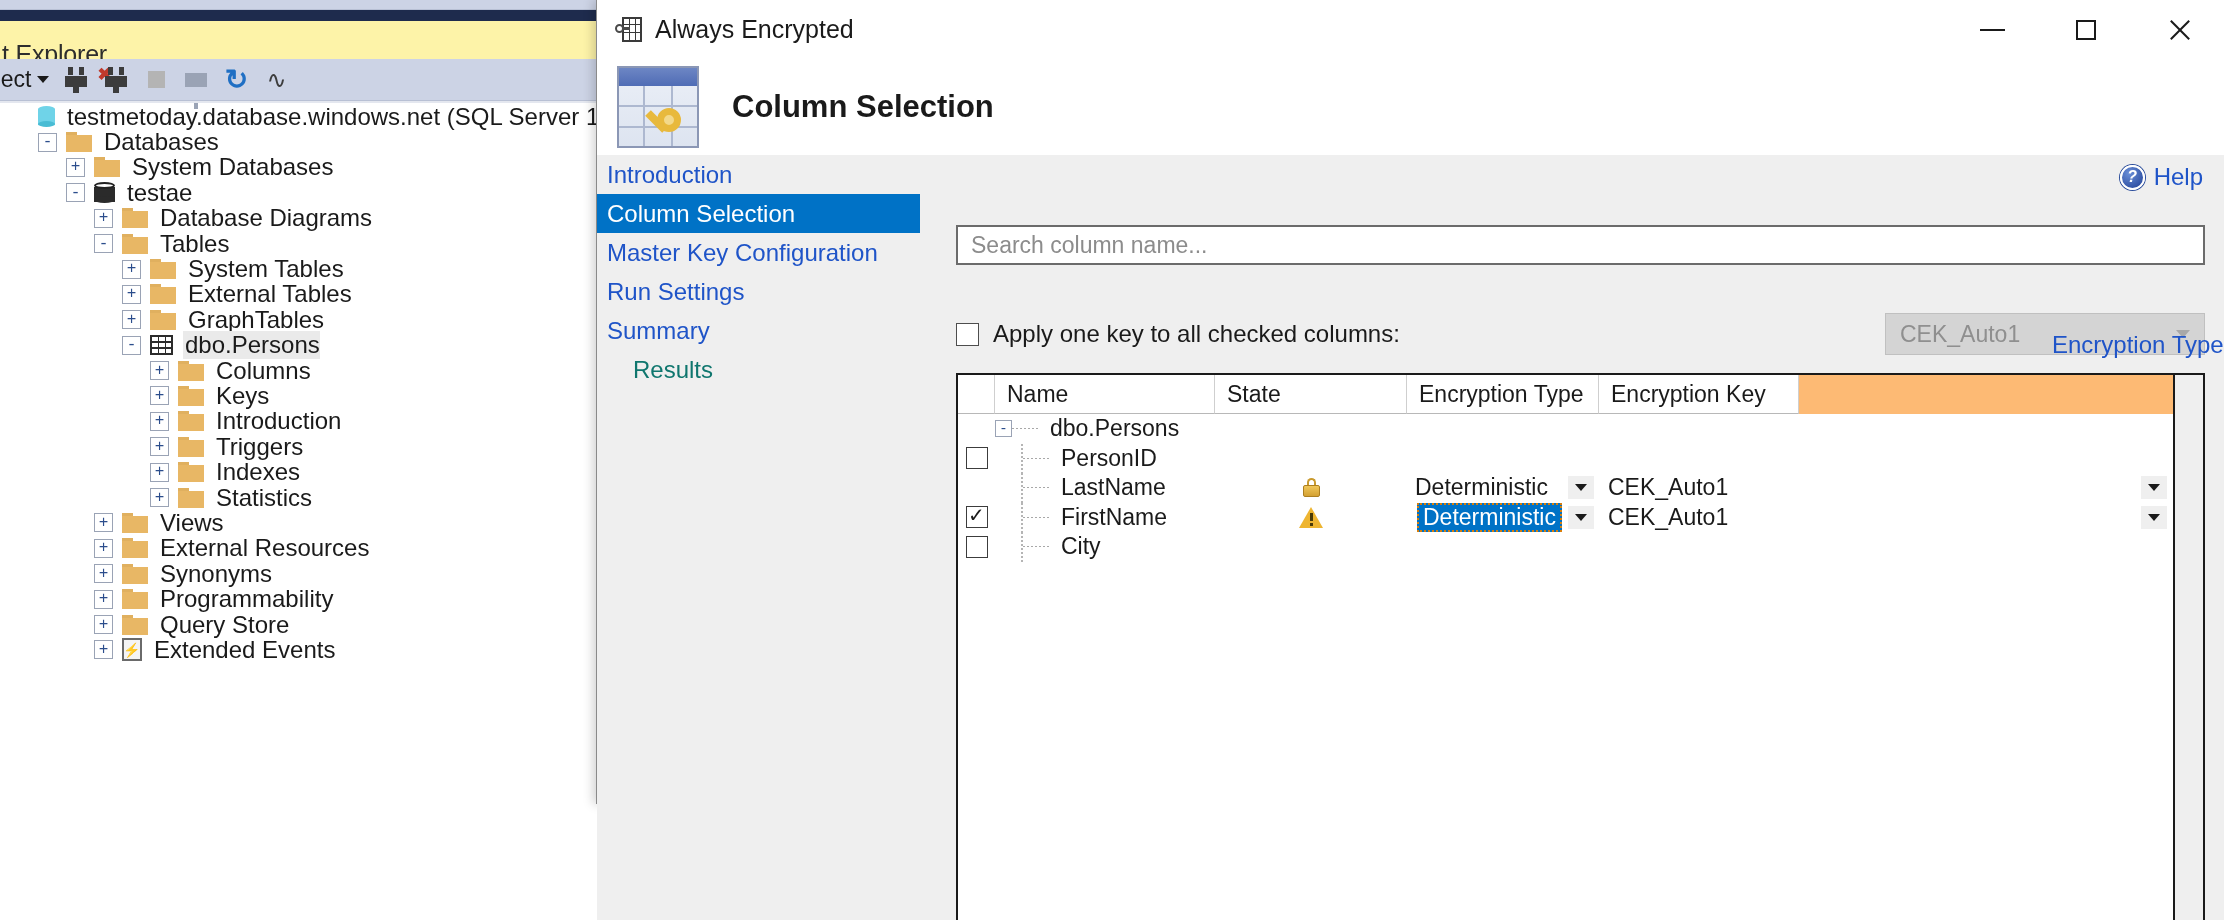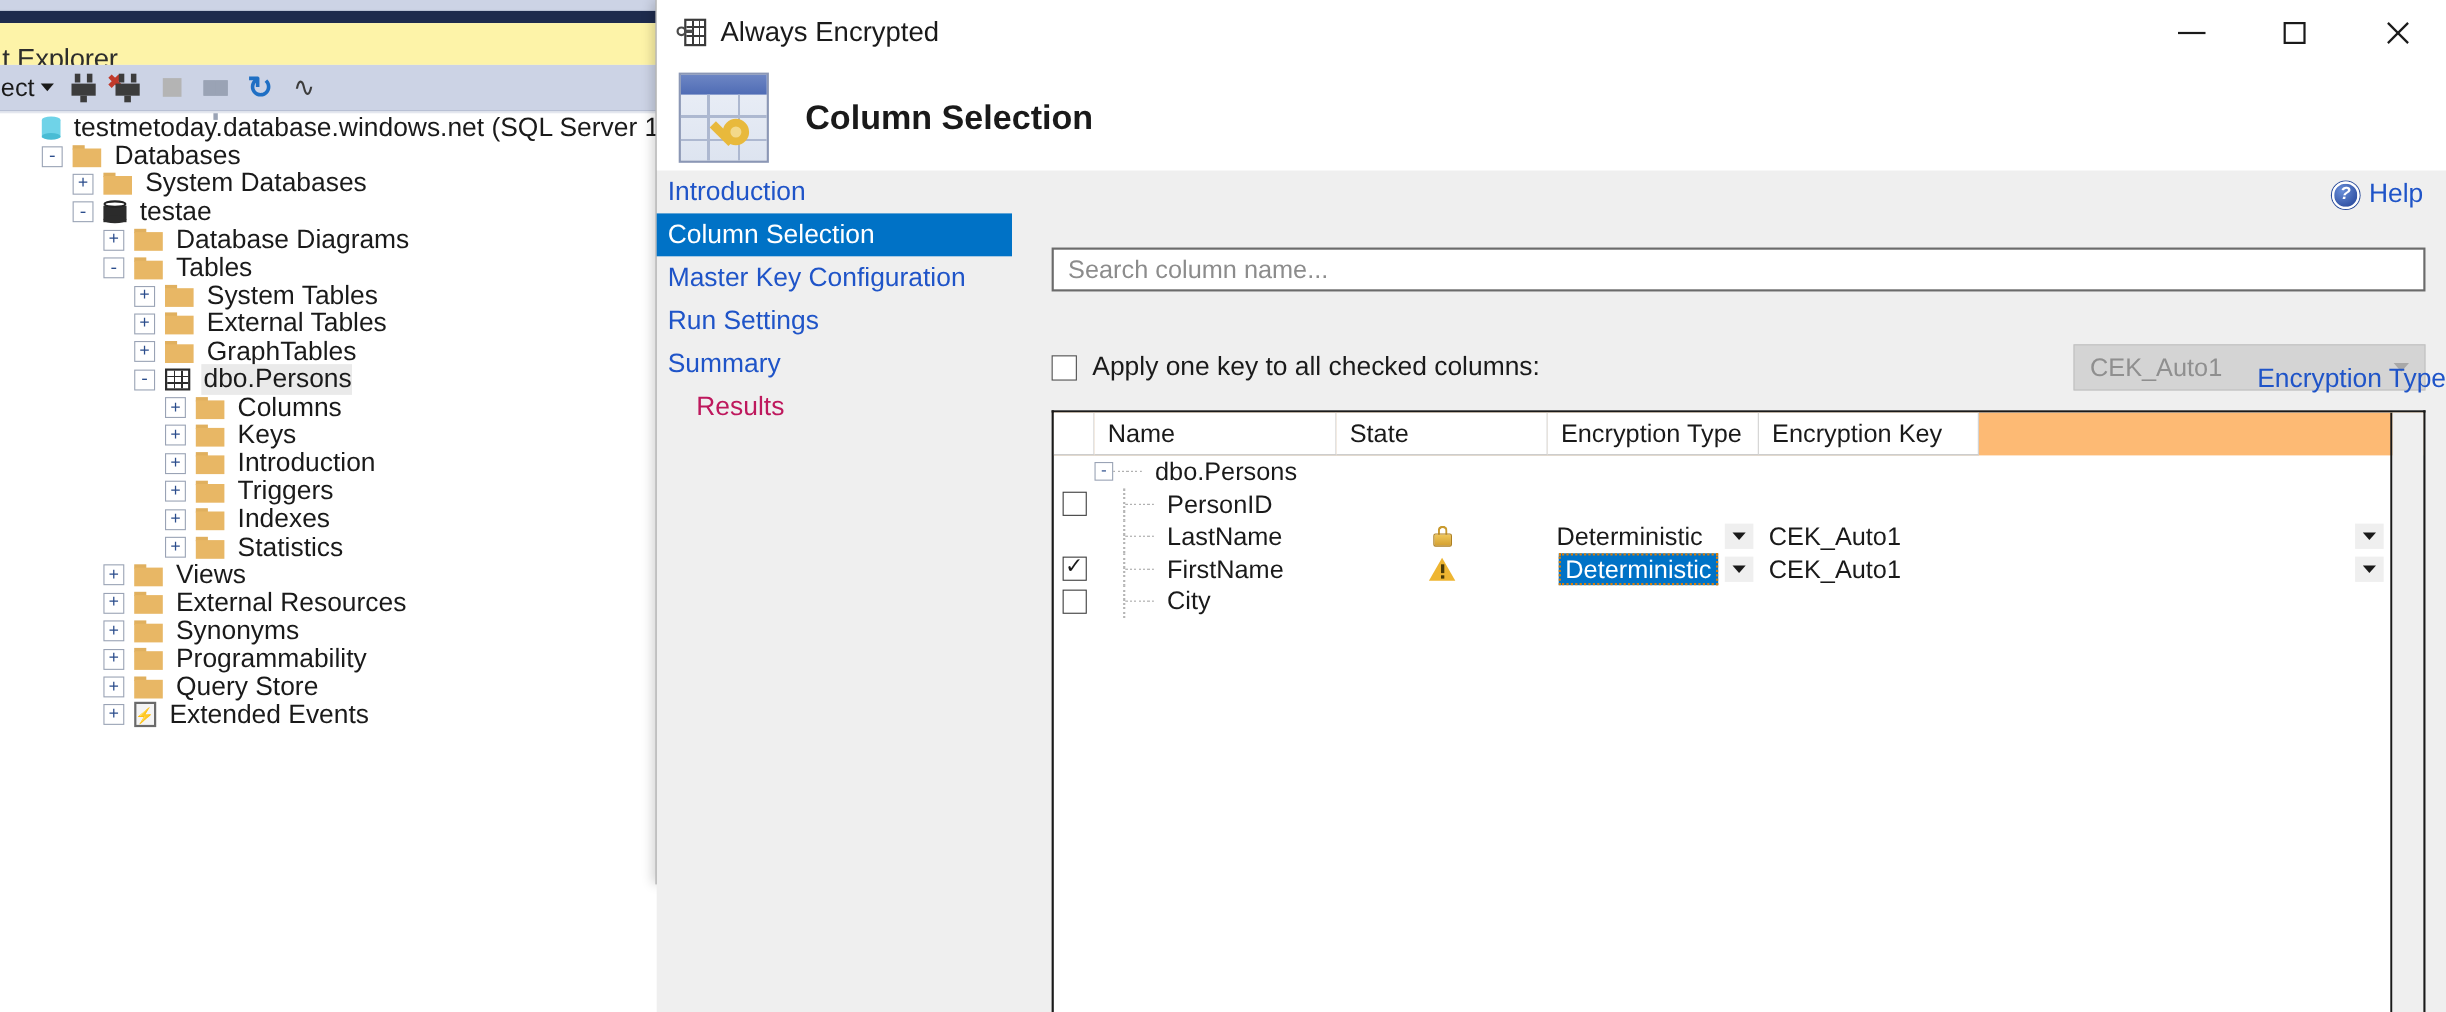--- a/index.html
+++ b/index.html
@@ -210,21 +210,21 @@
   #dlg-body { position:absolute; left:0; top:155px; width:1628px; height:765px; }
   .nav-pane {
     position:absolute; left:0; top:0; width:323px; height:765px;
     background:#efefef;
   }
   .nav-item {
     height:39px; display:flex; align-items:center; padding-left:10px;
     font-size:24px; color:#1f54c8; white-space:nowrap;
   }
   .nav-item.active { background:#0072c6; color:#ffffff; }
-  .nav-item.disabled { color:#be185d;padding-left:36px; }
+  .nav-item.disabled { color:#0f766e;padding-left:36px; }
 
   .content-pane {
     position:absolute; left:323px; top:0; width:1305px; height:765px;
     background:#efefef;
   }
   .help-row {
     position:absolute; right:22px; top:8px; display:flex; align-items:center; gap:9px;
   }
   .help-ico {
     width:25px;height:25px;border-radius:50%;

